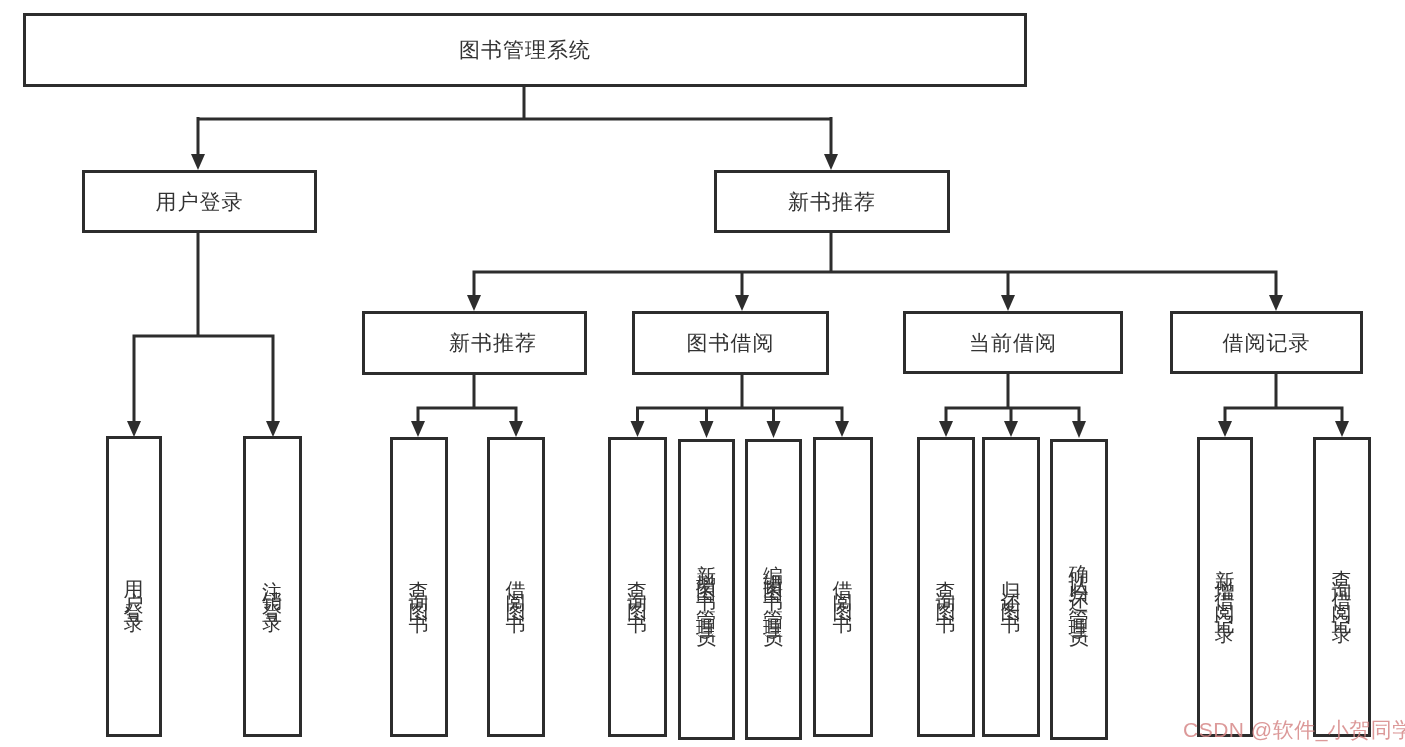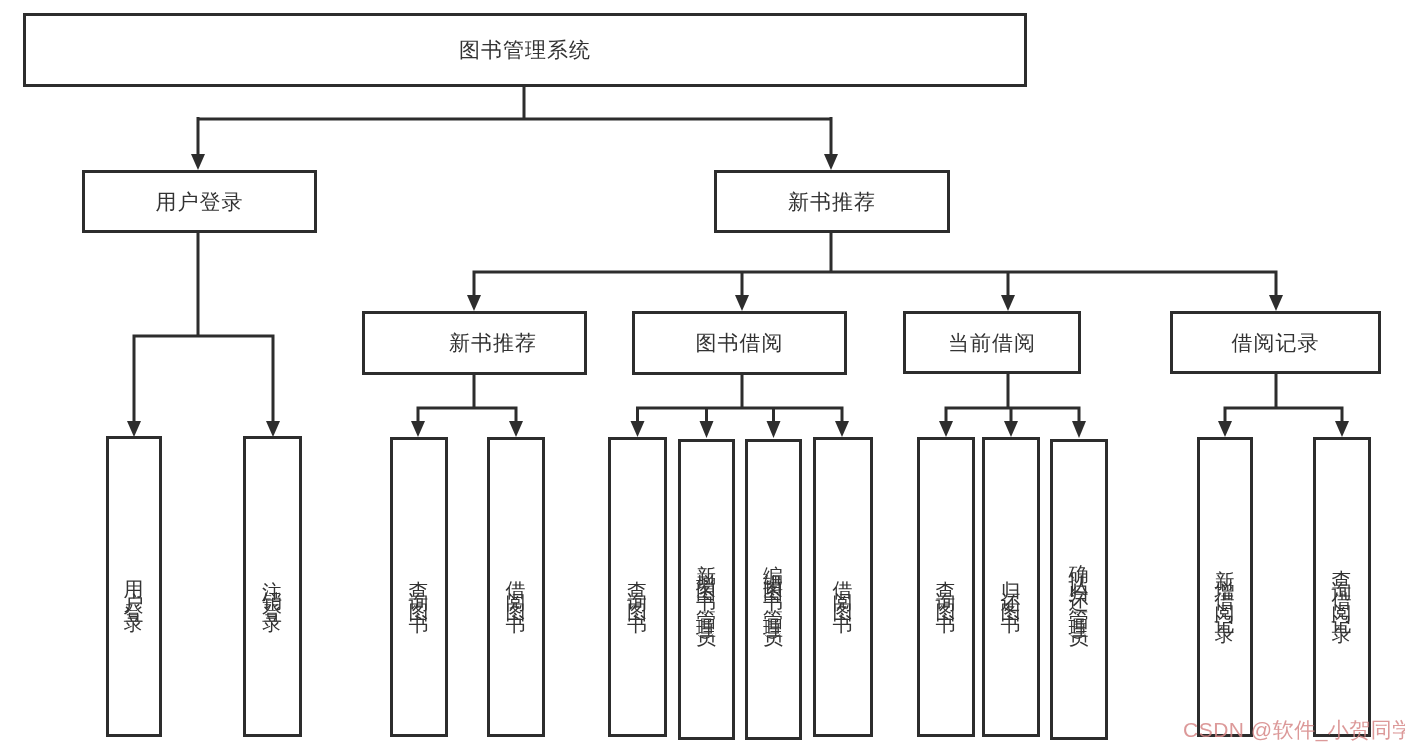--- a/index.html
+++ b/index.html
@@ -96,27 +96,27 @@
   <div class="box hbox" style="left:82px;top:170px;width:235px;height:63px;">
     <span class="lbl">用户登录</span>
   </div>
   <div class="box hbox" style="left:714px;top:170px;width:236px;height:63px;">
     <span class="lbl">新书推荐</span>
   </div>
 
   <div class="box hbox" style="left:362px;top:311px;width:225px;height:64px;padding-left:37px;">
     <span class="lbl">新书推荐</span>
   </div>
-  <div class="box hbox" style="left:632px;top:311px;width:215px;height:64px;">
+  <div class="box hbox" style="left:632px;top:311px;width:197px;height:64px;">
     <span class="lbl">图书借阅</span>
   </div>
-  <div class="box hbox" style="left:903px;top:311px;width:178px;height:63px;">
+  <div class="box hbox" style="left:903px;top:311px;width:220px;height:63px;">
     <span class="lbl">当前借阅</span>
   </div>
-  <div class="box hbox" style="left:1170px;top:311px;width:211px;height:63px;">
+  <div class="box hbox" style="left:1170px;top:311px;width:193px;height:63px;">
     <span class="lbl">借阅记录</span>
   </div>
 
   <div class="box vbox" style="left:106px;top:436px;width:56px;height:301px;">
     <span class="lbl">用户登录</span>
   </div>
   <div class="box vbox" style="left:243px;top:436px;width:59px;height:301px;">
     <span class="lbl">注销登录</span>
   </div>
 

